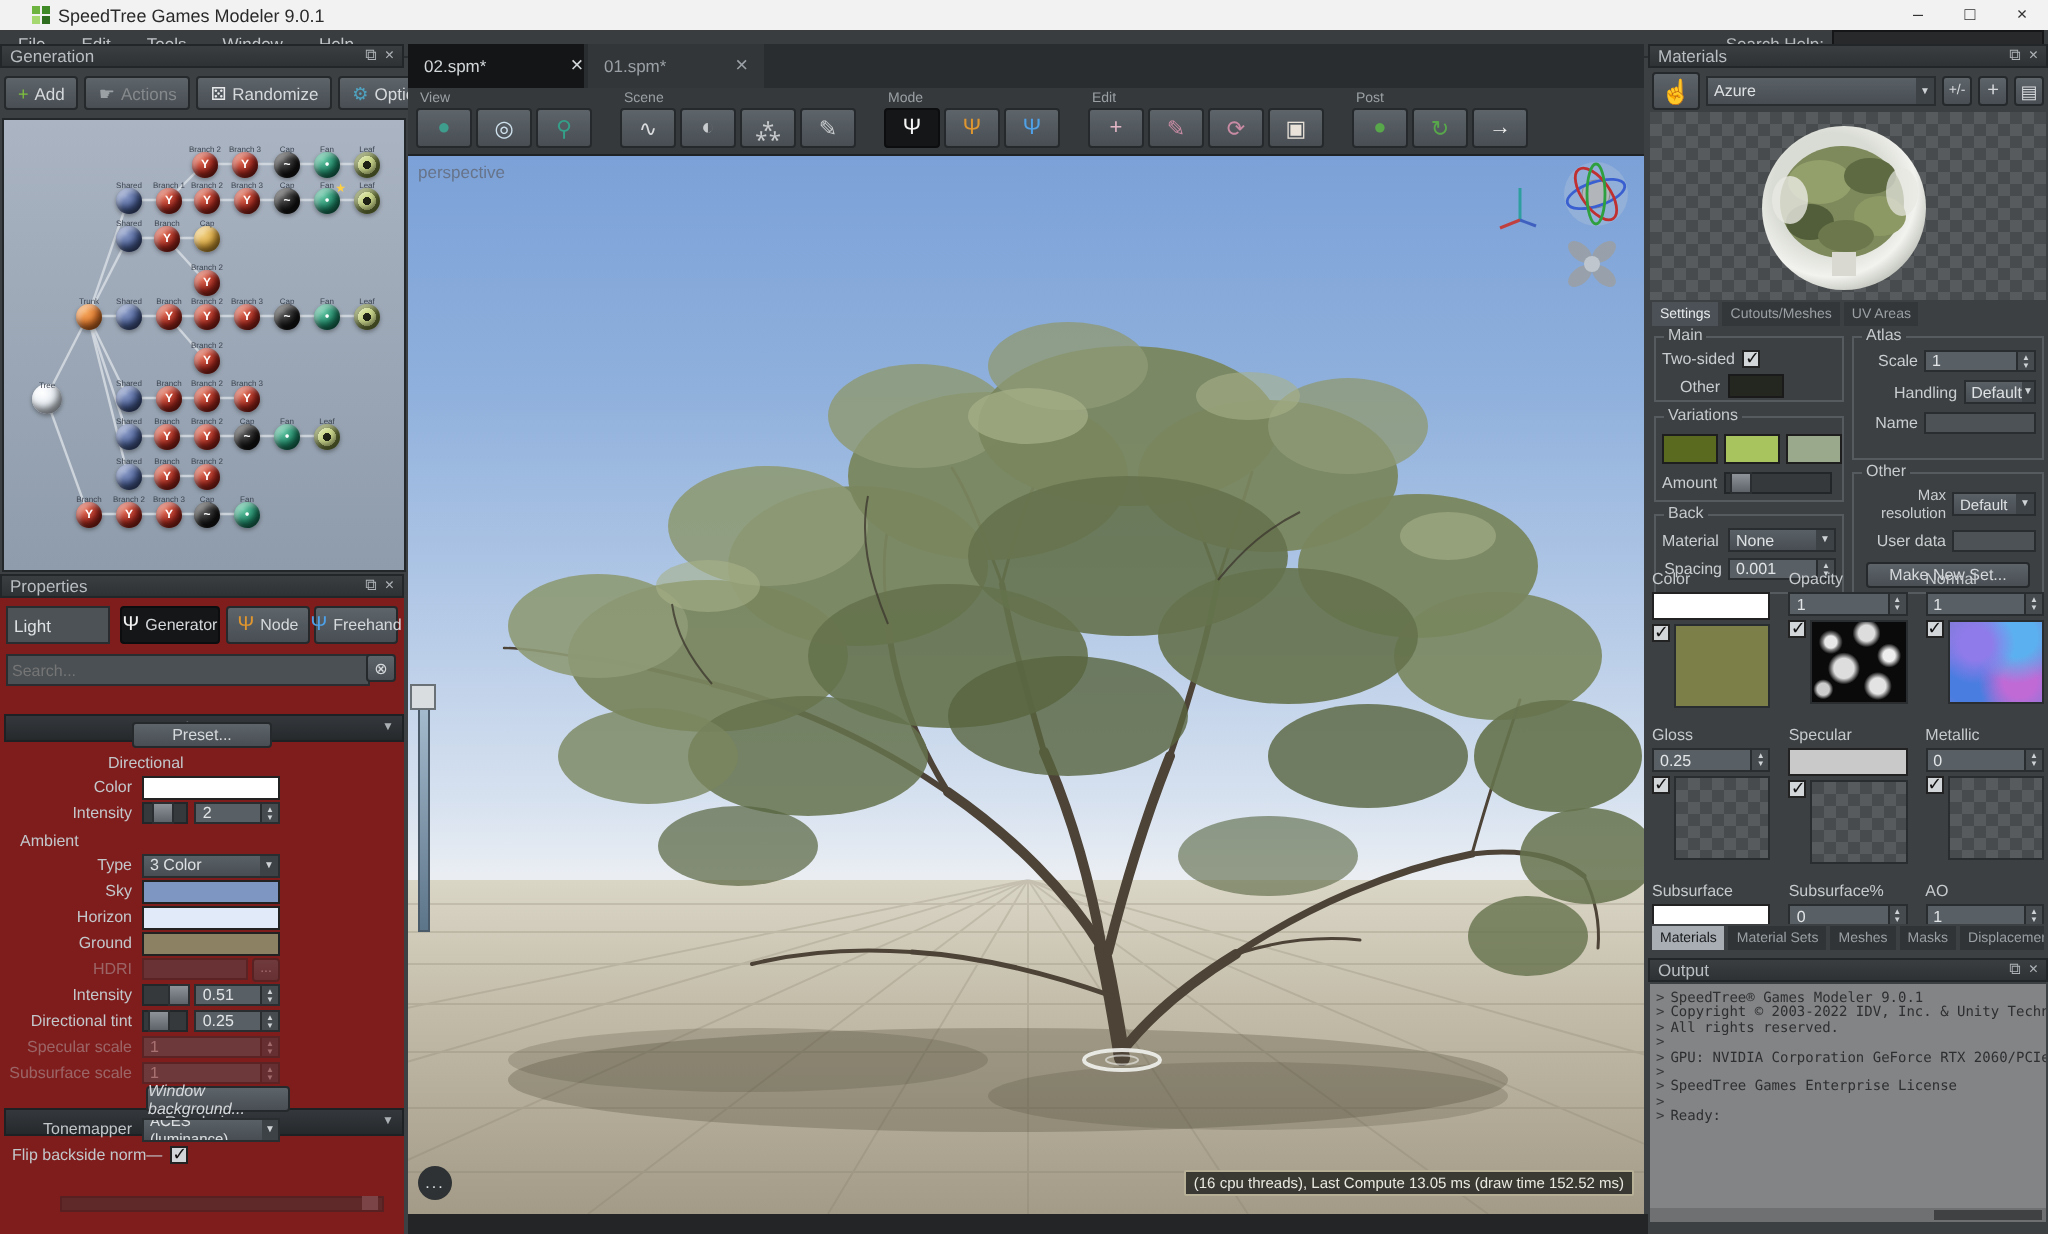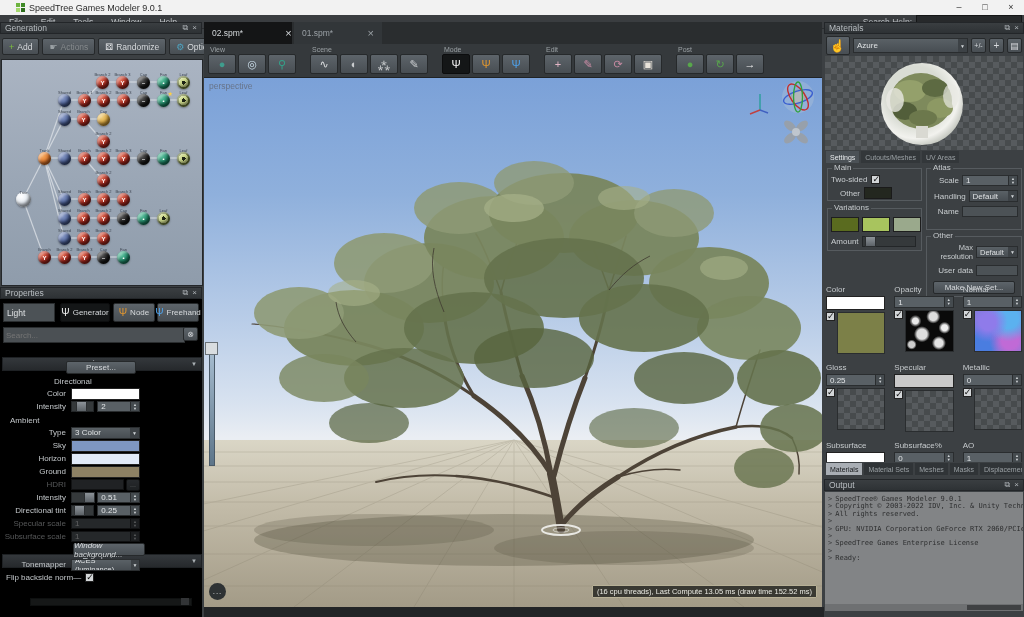--- a/index.html
+++ b/index.html
@@ -70,21 +70,21 @@
         color:#3c4450;white-space:nowrap;}
   .node .star{position:absolute;right:-3px;top:-4px;color:#ffd042;font-size:6px;}
   .c-white{background:radial-gradient(circle at 35% 30%,#ffffff,#dfe6ee 55%,#aeb9c6);width:15px;height:15px;margin-left:-7px;margin-top:-7px;}
   .c-orange{background:radial-gradient(circle at 35% 30%,#f5a95e,#e0762a 55%,#8d4512);}
   .c-yellow{background:radial-gradient(circle at 35% 30%,#f0cf80,#d9a43a 55%,#8a6317);}
   .c-red{background:radial-gradient(circle at 35% 30%,#e06a52,#a8281e 55%,#5e120c);}
   .c-blue{background:radial-gradient(circle at 35% 30%,#8b9cc8,#4a5f96 55%,#273554);}
   .c-black{background:radial-gradient(circle at 35% 30%,#5a5a5a,#141414 60%);}
   .c-teal{background:radial-gradient(circle at 35% 30%,#5fc3a0,#1f8a6a 55%,#0c4634);}
   .c-ring{background:radial-gradient(circle,#1f2416 0 2px,#cdd98c 2px 4.5px,#72803c 4.5px);}
-  #props-panel{left:0;top:287px;width:202px;height:330px;background:#000000;}
+  #props-panel{left:0;top:287px;width:202px;height:330px;background:#7f1d1d;}
   .prow{display:flex;align-items:center;height:13px;padding-right:60px;}
   .prow .pl{flex:1;text-align:right;margin-right:5px;font-size:8px;color:#c3c7ca;white-space:nowrap;}
   .prow .ctl{width:69px;display:flex;align-items:center;}
   
   #center{left:204px;top:22px;width:618px;height:595px;background:#2a2d2f;}
   #doc-tabs{position:absolute;left:0;top:0;height:22px;display:flex;}
   .dtab{width:88px;height:22px;display:flex;align-items:center;padding:0 8px;box-sizing:border-box;font-size:8.5px;}
   .dtab .x{margin-left:auto;font-size:11px;}
   .dtab.act{background:#141516;color:#d3d7da;gap:42px;}
   .dtab.inact{background:#323639;color:#9aa0a5;margin-left:2px;}
@@ -841,30 +841,47 @@
           <div style="width: 27px; height: 13px; border: 1px solid rgb(30, 30, 30); background: rgb(168, 196, 94);"></div>
           <div style="width: 27px; height: 13px; border: 1px solid rgb(30, 30, 30); background: rgb(154, 169, 140);"></div>
         </div>
       <div style="display:flex;align-items:center;gap:3px;margin:4px 0 0 3px;">
         <span style="font-size:8px;">Amount</span>
         <span class="slider" style="width:52px;">
             <span class="h" style="left:2px;"></span>
           </span>
       </div>
     </div>
+    <div class="fset" style="left:3px;top:235px;width:95px;height:40px;">
+      <span class="leg">Back</span>
+      <div style="display:flex;align-items:center;gap:3px;margin:6px 0 0 3px;">
+        <span style="font-size:8px;width:30px;">Material</span>
+        <span class="dd" style="flex:1;height:12px;font-size:8px;margin-right:3px;">
+          <span>None</span>
+            <span class="arr">▼</span>
+          </span>
+      </div>
+      <div style="display:flex;align-items:center;gap:3px;margin:3px 0 0 3px;">
+        <span style="font-size:8px;width:30px;text-align:right;">Spacing</span>
+        <span class="spin" style="flex:1;height:11px;margin-right:3px;">
+          <span class="val">0.001</span>
+            <span class="ar">▲<br>▼</span>
+          </span>
+      </div>
+    </div>
     <div class="fset" style="left:102px;top:146px;width:96px;height:62px;">
       <span class="leg">Atlas</span>
       <div style="display:flex;align-items:center;gap:3px;margin:6px 3px 0 3px;">
         <span style="font-size:8px;flex:1;text-align:right;">Scale</span>
         <span class="spin" style="width:56px;height:11px;">
           <span class="val">1</span>
             <span class="ar">▲<br>▼</span>
           </span>
       </div>
-      <div style="display:flex;align-items:center;gap:3px;margin:4px 3px 0 7px;">
+      <div style="display:flex;align-items:center;gap:3px;margin:4px 3px 0 20px;">
         <span style="font-size:8px;flex:1;text-align:right;">Handling</span>
         <span class="dd" style="width:56px;height:12px;font-size:8px;">
           <span>Default</span>
             <span class="arr">▼</span>
           </span>
       </div>
       <div style="display:flex;align-items:center;gap:3px;margin:4px 3px 0 3px;">
         <span style="font-size:8px;flex:1;text-align:right;">Name</span>
         <span class="field" style="width:56px;height:11px;"></span>
       </div>

